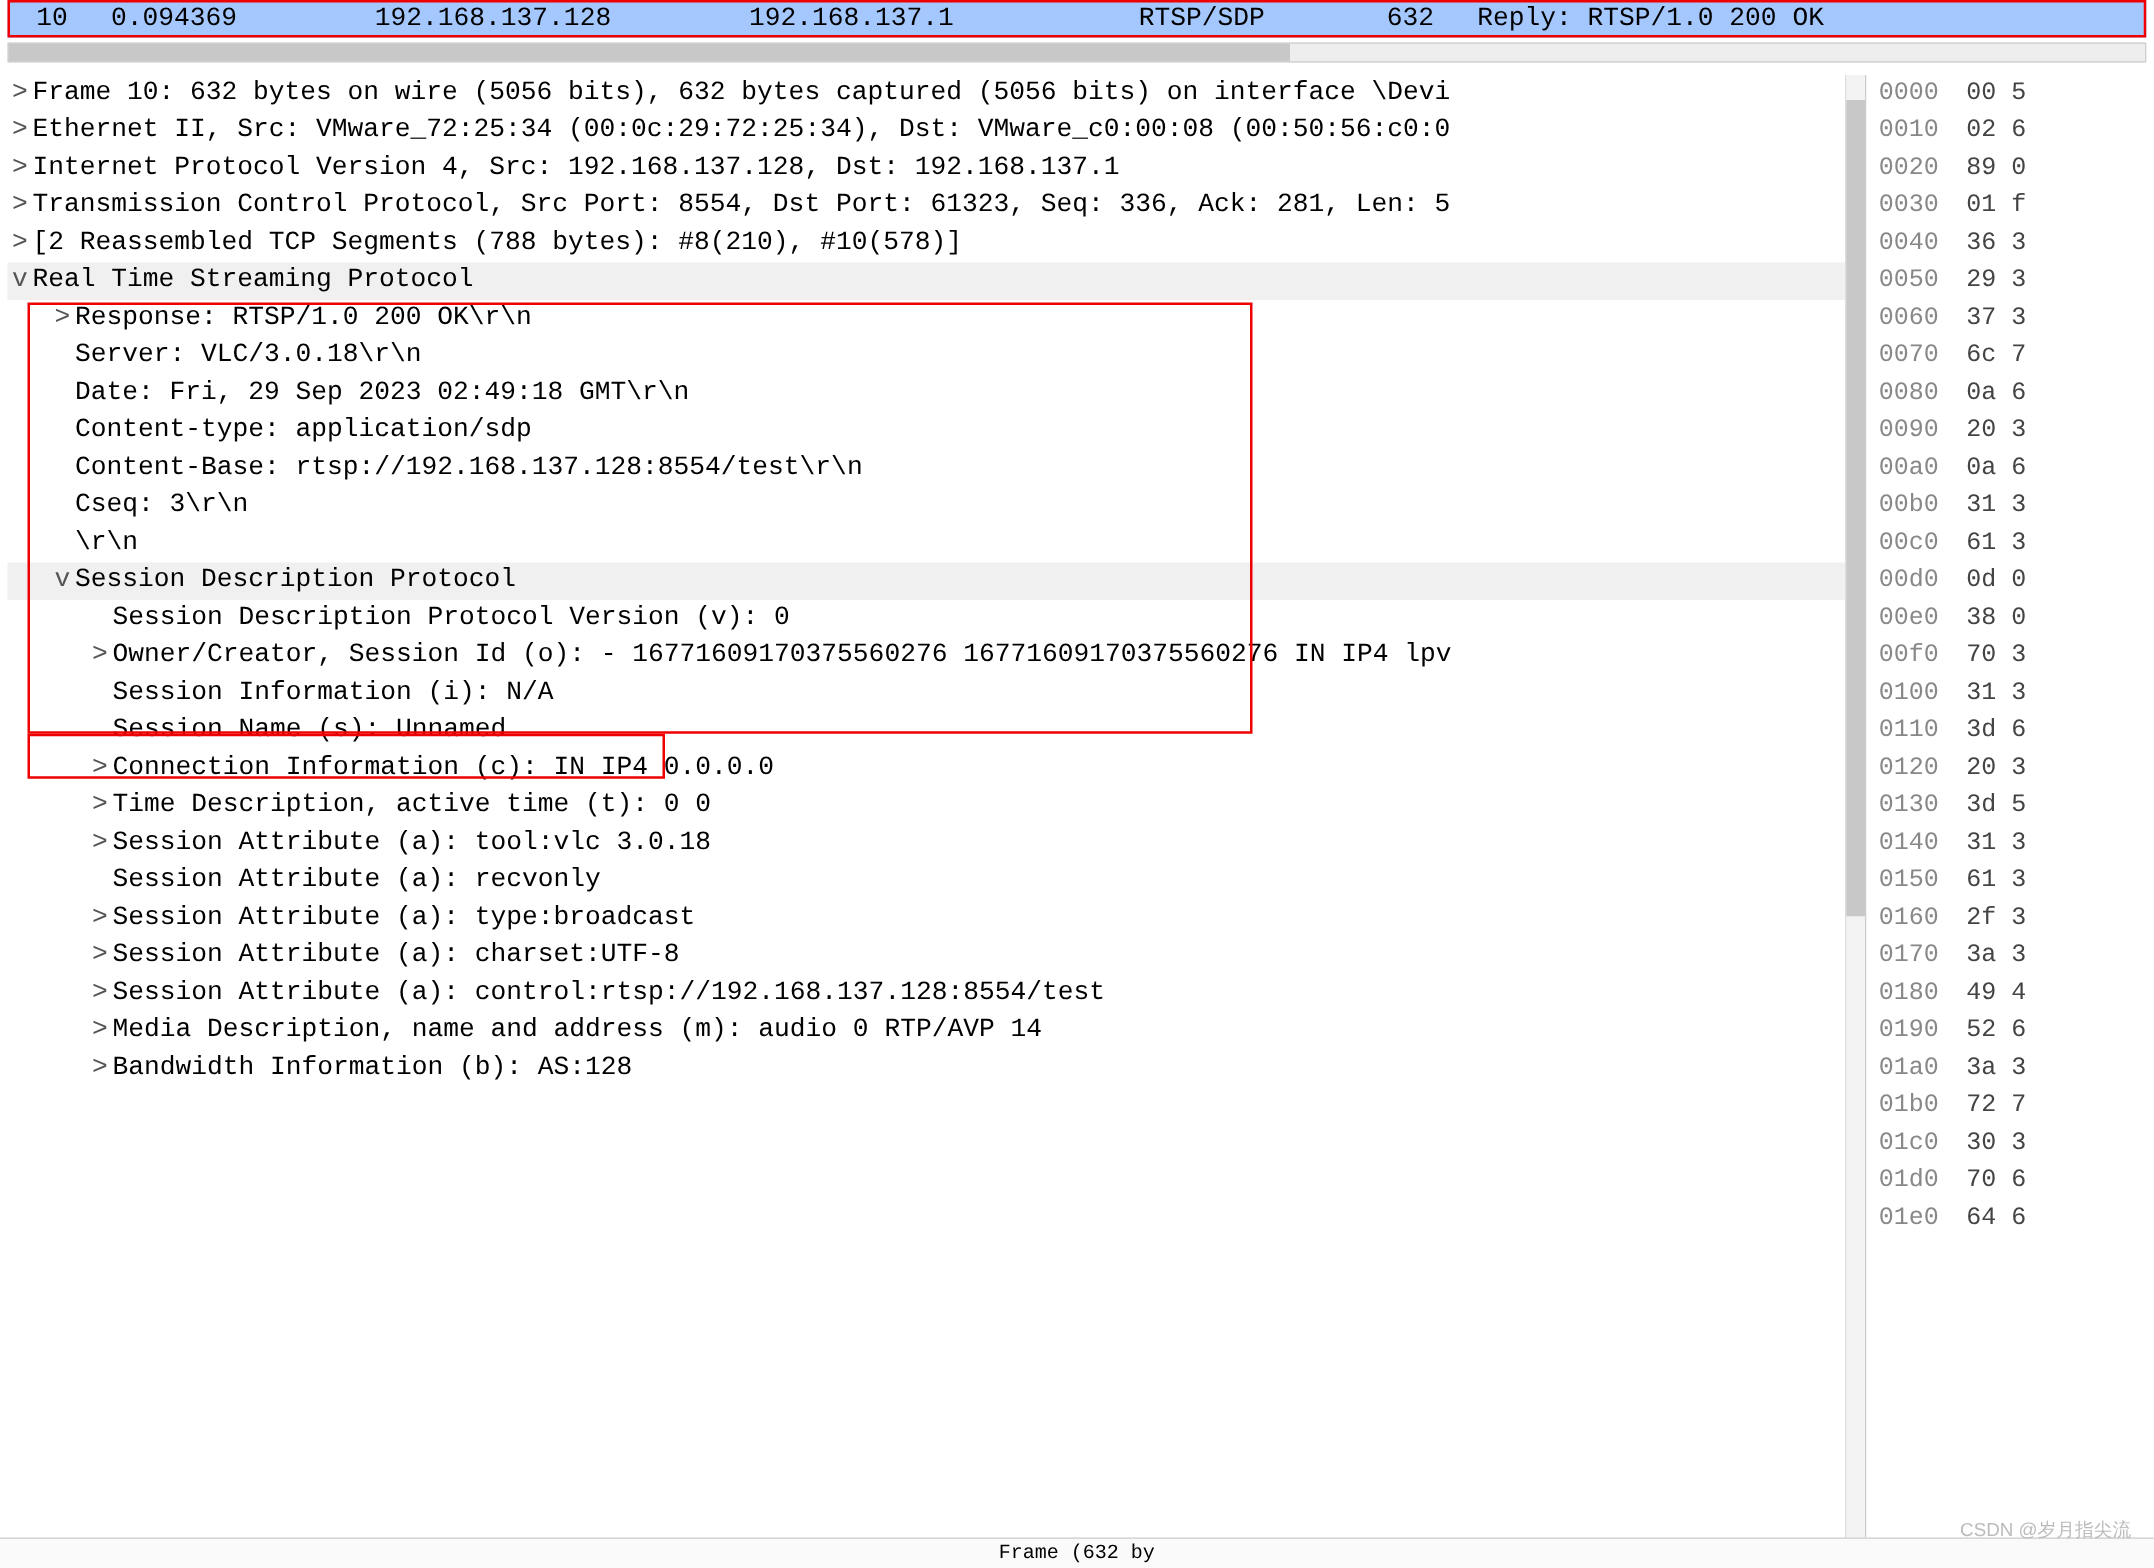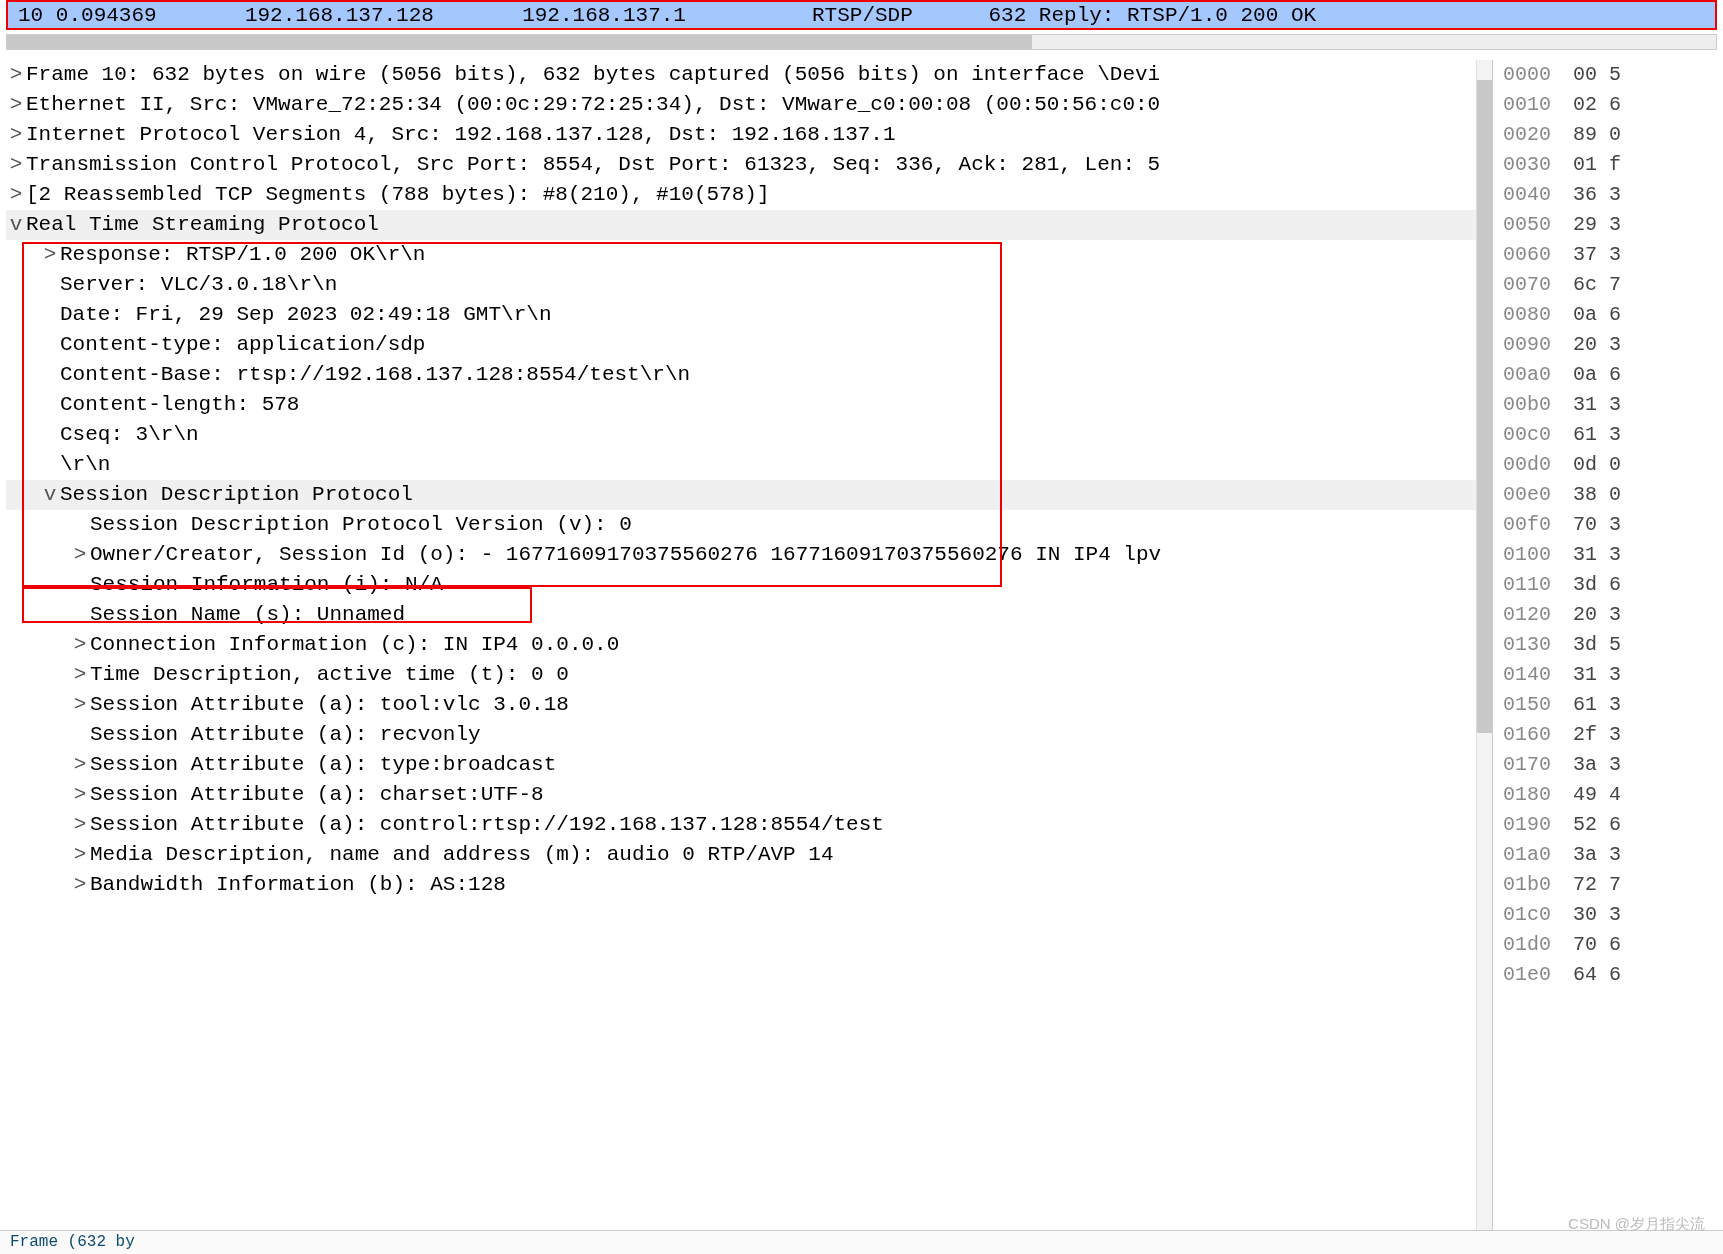--- a/index.html
+++ b/index.html
@@ -5,21 +5,21 @@
     * { margin:0; padding:0; box-sizing:border-box; }
     body { font-family:"Consolas","Courier New",monospace; font-size:21px;
            background:#fff; color:#000; overflow:hidden;
            width:1723px; height:1254px; }
 
     .packet-row { background:#a4c7fd; border:1px solid #000;
                   height:30px; margin:0 6px 4px 6px;
                   display:flex; align-items:center; padding:0 10px;
                   border-left:2px solid #e00; border-right:2px solid #e00;
                   border-top:2px solid #e00; border-bottom:2px solid #e00; }
-    .packet-row span { white-space:pre; }
+    .packet-row span { white-space:pre;margin-left:11px; }
 
     .hscroll { height:16px; background:#eee; margin:0 6px 10px 6px;
                border:1px solid #ccc; }
     .hscroll-thumb { height:100%; width:60%; background:#c8c8c8; }
 
     .main { display:flex; height:calc(100% - 66px); }
 
     .details { flex:1 1 auto; overflow:hidden; border-right:1px solid #ccc;
                position:relative; padding-left:6px; }
     .vscroll { width:16px; background:#f3f3f3; border-left:1px solid #ddd;
@@ -40,22 +40,22 @@
     .redbox2 { position:absolute; left:22px; top:527px; width:510px;
                height:36px; border:2px solid #e00; pointer-events:none; }
 
     .hex { width:230px; flex:0 0 230px; overflow:hidden;
            font-size:20px; color:#444; padding-left:10px; }
     .hex .hline { white-space:pre; line-height:30px; height:30px; }
     .off { color:#888; display:inline-block; width:70px; }
 
     .status { position:absolute; left:0; right:0; bottom:0; height:24px;
               background:#fafafa; border-top:1px solid #ccc;
-              font-size:16px; color:#0c4a6e; padding:2px 10px;
-              display:flex; justify-content:flex-start; }
+              font-size:16px; color:#000000; padding:2px 10px;
+              display:flex; justify-content:center; }
     .wm { position:absolute; right:18px; bottom:20px; color:#bbb;
           font-size:15px; font-family:sans-serif; z-index:10;}
   </style>
 </head>
 <body>
 
 <div class="packet-row">
   <span>10</span>
     <span> </span>
   <span>0.094369</span>
@@ -81,21 +81,20 @@
       <div class="line pad0"><span class="tw">&gt;</span><span>Ethernet II, Src: VMware_72:25:34 (00:0c:29:72:25:34), Dst: VMware_c0:00:08 (00:50:56:c0:0</span></div>
       <div class="line pad0"><span class="tw">&gt;</span><span>Internet Protocol Version 4, Src: 192.168.137.128, Dst: 192.168.137.1</span></div>
       <div class="line pad0"><span class="tw">&gt;</span><span>Transmission Control Protocol, Src Port: 8554, Dst Port: 61323, Seq: 336, Ack: 281, Len: 5</span></div>
       <div class="line pad0"><span class="tw">&gt;</span><span>[2 Reassembled TCP Segments (788 bytes): #8(210), #10(578)]</span></div>
       <div class="line pad0 dim"><span class="tw">v</span><span>Real Time Streaming Protocol</span></div>
       <div class="line pad1"><span class="tw">&gt;</span><span>Response: RTSP/1.0 200 OK\r\n</span></div>
       <div class="line pad1"><span class="tw"></span><span>Server: VLC/3.0.18\r\n</span></div>
       <div class="line pad1"><span class="tw"></span><span>Date: Fri, 29 Sep 2023 02:49:18 GMT\r\n</span></div>
       <div class="line pad1"><span class="tw"></span><span>Content-type: application/sdp</span></div>
       <div class="line pad1"><span class="tw"></span><span>Content-Base: rtsp://192.168.137.128:8554/test\r\n</span></div>
-      <div class="line pad1"><span class="tw"></span><span>Content-length: 578</span></div>
       <div class="line pad1"><span class="tw"></span><span>Cseq: 3\r\n</span></div>
       <div class="line pad1"><span class="tw"></span><span>\r\n</span></div>
       <div class="line pad1 dim"><span class="tw">v</span><span>Session Description Protocol</span></div>
       <div class="line pad2"><span class="tw"></span><span>Session Description Protocol Version (v): 0</span></div>
       <div class="line pad2"><span class="tw">&gt;</span><span>Owner/Creator, Session Id (o): - 16771609170375560276 16771609170375560276 IN IP4 lpv</span></div>
       <div class="line pad2"><span class="tw"></span><span>Session Information (i): N/A</span></div>
       <div class="line pad2"><span class="tw"></span><span>Session Name (s): Unnamed</span></div>
       <div class="line pad2"><span class="tw">&gt;</span><span>Connection Information (c): IN IP4 0.0.0.0</span></div>
       <div class="line pad2"><span class="tw">&gt;</span><span>Time Description, active time (t): 0 0</span></div>
       <div class="line pad2"><span class="tw">&gt;</span><span>Session Attribute (a): tool:vlc 3.0.18</span></div>

